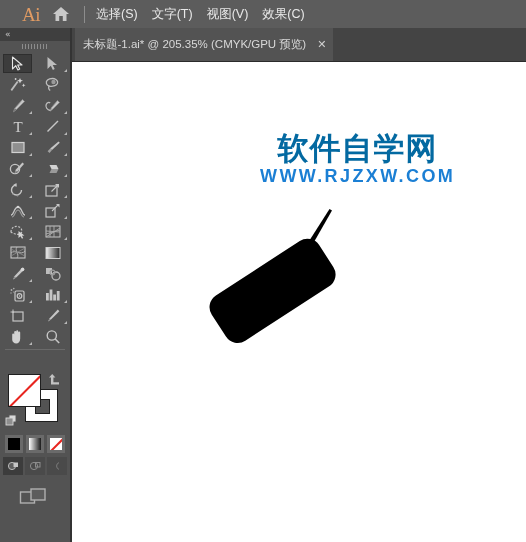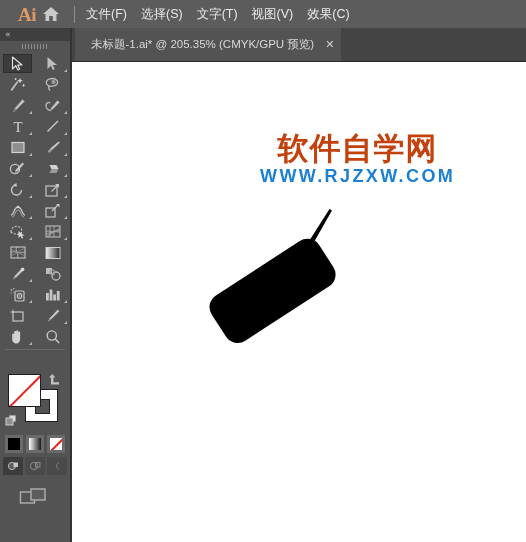--- a/index.html
+++ b/index.html
@@ -21,28 +21,28 @@
   #menubar {
     position: absolute;
     left: 0; top: 0;
     width: 526px; height: 28px;
     background: #5c5c5c;
     display: flex;
     align-items: center;
   }
   #ai-logo {
     width: 30px;
-    margin-left: 6px;
+    margin-left: 16px;
     color: #e09b63;
     font-family: "Liberation Serif", "DejaVu Serif", serif;
     font-size: 19px;
-    font-weight: bold;
+    font-weight: normal;
     letter-spacing: -0.5px;
     line-height: 1;
-    text-align: right;
+    text-align: center;
   }
   #home-icon {
     width: 26px;
     display: flex;
     justify-content: center;
     align-items: center;
     margin-left: 2px;
   }
   #menu-sep {
     width: 1px;
@@ -67,21 +67,21 @@
     border-bottom: 1px solid #2b2b2b;
     box-sizing: border-box;
   }
   #doc-tab {
     position: absolute;
     left: 3px; top: 0;
     height: 33px;
     background: #535353;
     display: flex;
     align-items: center;
-    padding: 0 7px 0 16px;
+    padding: 0 7px 0 8px;
     box-sizing: border-box;
   }
   #doc-tab-label {
     color: #d8d8d8;
     font-size: 11.5px;
     white-space: nowrap;
   }
   #doc-tab-close {
     color: #d0d0d0;
     font-size: 11px;
@@ -260,21 +260,21 @@
     width: 452px; height: 480px;
     background: #ffffff;
     overflow: hidden;
   }
   #watermark {
     position: absolute;
     left: 186px; top: 70px;
     text-align: center;
   }
   #wm-cn {
-    color: #c2410c;
+    color: #0369a1;
     font-size: 31px;
     font-weight: bold;
     letter-spacing: 1px;
     line-height: 1.05;
     font-family: "DejaVu Sans", "Liberation Sans", sans-serif;
   }
   #wm-en {
     color: #1b7fd4;
     font-size: 18px;
     font-weight: bold;
@@ -293,21 +293,20 @@
 <div id="app">
 
   <div id="menubar">
     <div id="ai-logo">Ai</div>
     <div id="home-icon">
       <svg width="18" height="16" viewBox="0 0 18 16">
         <path d="M9 1 L17 8 L14.5 8 L14.5 15 L10.8 15 L10.8 10 L7.2 10 L7.2 15 L3.5 15 L3.5 8 L1 8 Z" fill="#c9c9c9"></path>
       </svg>
     </div>
     <div id="menu-sep"></div>
-    <div class="menu-item">文件(F)</div>
     <div class="menu-item">选择(S)</div>
     <div class="menu-item">文字(T)</div>
     <div class="menu-item">视图(V)</div>
     <div class="menu-item">效果(C)</div>
   </div>
 
   <div id="tabbar">
     <div id="doc-tab">
       <span id="doc-tab-label">未标题-1.ai* @ 205.35% (CMYK/GPU 预览)</span>
       <span id="doc-tab-close">✕</span>

